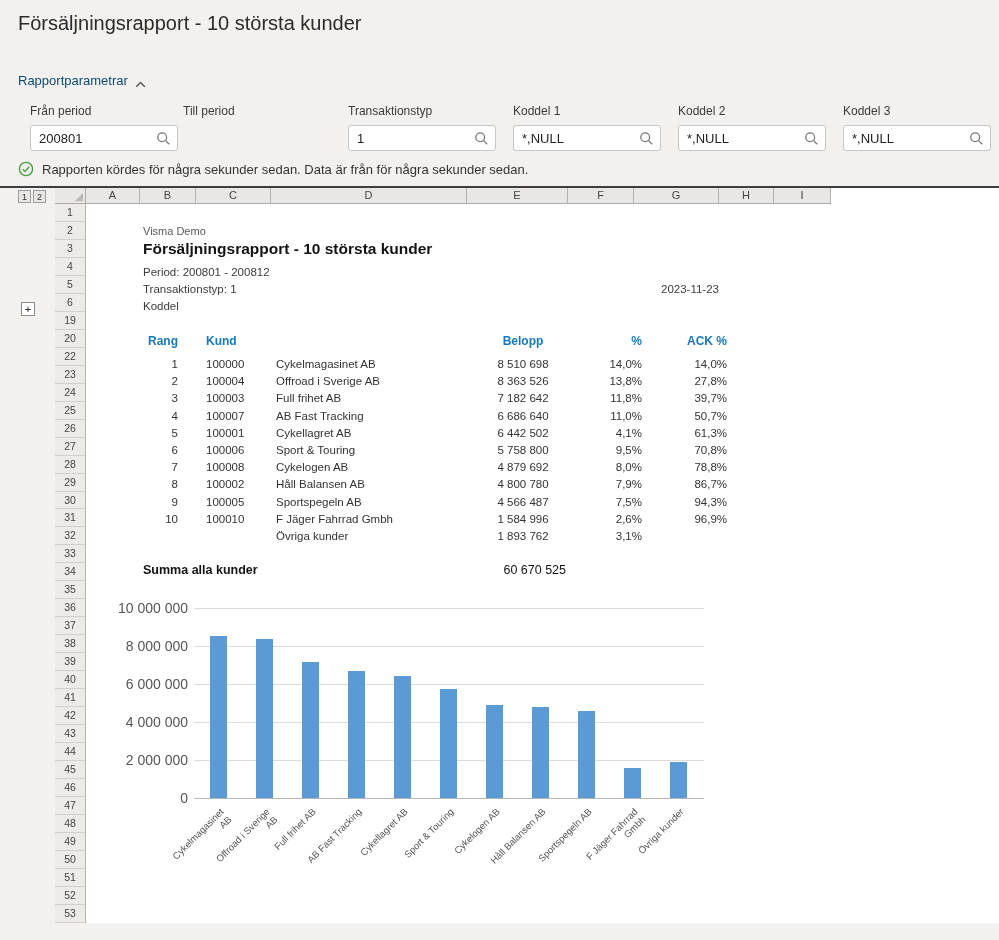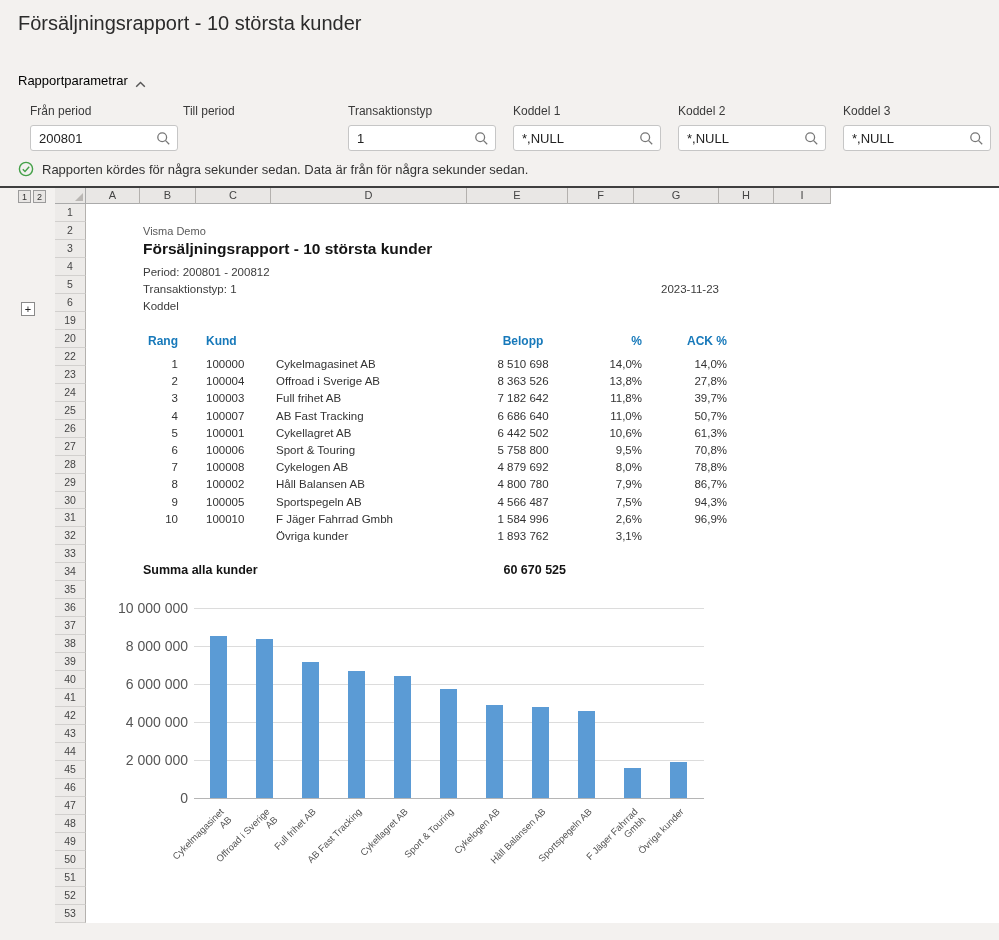--- a/index.html
+++ b/index.html
@@ -2,21 +2,21 @@
 <html style="--header-blue: #1779ba; --bar-color: #5b9bd5; --status-green: #43a047;"><head>
 <meta charset="utf-8">
 <style>
   *{margin:0;padding:0;box-sizing:border-box}
   html,body{width:999px;height:940px}
   body{font-family:"Liberation Sans",sans-serif;background:#f3f1ef;position:relative;overflow:hidden;
        --header-blue:#1779ba;--bar-color:#5b9bd5;--status-green:#43a047}
 
   
   .page-title{position:absolute;left:18px;top:12px;font-size:20px;font-weight:400;color:#2b2b2b}
-  .params-toggle{position:absolute;left:18px;top:73px;font-size:13px;color:#000000;display:flex;align-items:flex-end;gap:7px;cursor:pointer;background:none;border:none;font-family:inherit}
+  .params-toggle{position:absolute;left:18px;top:73px;font-size:13px;color:#0c4a6e;display:flex;align-items:flex-end;gap:7px;cursor:pointer;background:none;border:none;font-family:inherit}
   .field{position:absolute;top:104px;width:148px}
   .flabel{font-size:12px;color:#3a3a3a;margin-bottom:7px}
   .fbox{position:relative;height:26px;background:#fff;border:1px solid #c6c6c6;border-radius:3px}
   .finput{width:100%;height:100%;border:none;outline:none;background:transparent;padding:0 26px 0 8px;font-size:13px;color:#222;font-family:inherit}
   .ficon{position:absolute;right:5px;top:5px;width:16px;height:16px;cursor:pointer}
   .status{position:absolute;left:18px;top:161px;display:flex;align-items:center;gap:8px;font-size:13px;color:#333}
   .check{color:var(--status-green);display:inline-flex}
   .divider{position:absolute;left:0;top:186px;width:999px;height:2px;background:#3f3f3f}
 
   
@@ -39,21 +39,21 @@
   .trow{position:absolute;left:8px;width:660px;height:17.2px;line-height:17.2px;font-size:11.5px;color:#333}
   .trow span{position:absolute;white-space:nowrap}
   .c-rank{left:24px;width:60px;text-align:right}
   .c-kundno{left:112px;width:70px}
   .c-name{left:182px;width:190px}
   .c-amount{left:378px;width:102px;text-align:center}
   .c-pct{left:476px;width:72px;text-align:right}
   .c-acc{left:551px;width:82px;text-align:right}
   .thead{color:var(--header-blue);font-weight:700;font-size:12px}
   .total-label{font-weight:700;font-size:12.5px;color:#141414}
-  .total-value{font-weight:700;font-size:12.5px;color:#141414;text-align:right;width:102px}
+  .total-value{font-weight:400;font-size:12.5px;color:#141414;text-align:right;width:102px}
 
   
   .gridline{position:absolute;height:1px;background:#dcdcdc}
   .axisline{position:absolute;height:1px;background:#b5b5b5}
   .ytick{position:absolute;font-size:14px;color:#555;text-align:right;width:70px;line-height:10px;white-space:nowrap}
   .bar{position:absolute;background:var(--bar-color)}
   .xlab{position:absolute;font-size:9.5px;color:#555;width:80px;text-align:right;transform-origin:100% 0;transform:rotate(-45deg);line-height:11px}
 </style>
 </head>
 <body>
@@ -229,21 +229,21 @@
           <span class="c-name">AB Fast Tracking</span>
           <span class="c-amount">6 686 640</span>
           <span class="c-pct">11,0%</span>
           <span class="c-acc">50,7%</span>
         </div>
         <div class="trow" style="top: 220.8px;">
           <span class="c-rank">5</span>
           <span class="c-kundno">100001</span>
           <span class="c-name">Cykellagret AB</span>
           <span class="c-amount">6 442 502</span>
-          <span class="c-pct">10,6%</span>
+          <span class="c-pct">4,1%</span>
           <span class="c-acc">61,3%</span>
         </div>
         <div class="trow" style="top: 238px;">
           <span class="c-rank">6</span>
           <span class="c-kundno">100006</span>
           <span class="c-name">Sport &amp; Touring</span>
           <span class="c-amount">5 758 800</span>
           <span class="c-pct">9,5%</span>
           <span class="c-acc">70,8%</span>
         </div>

